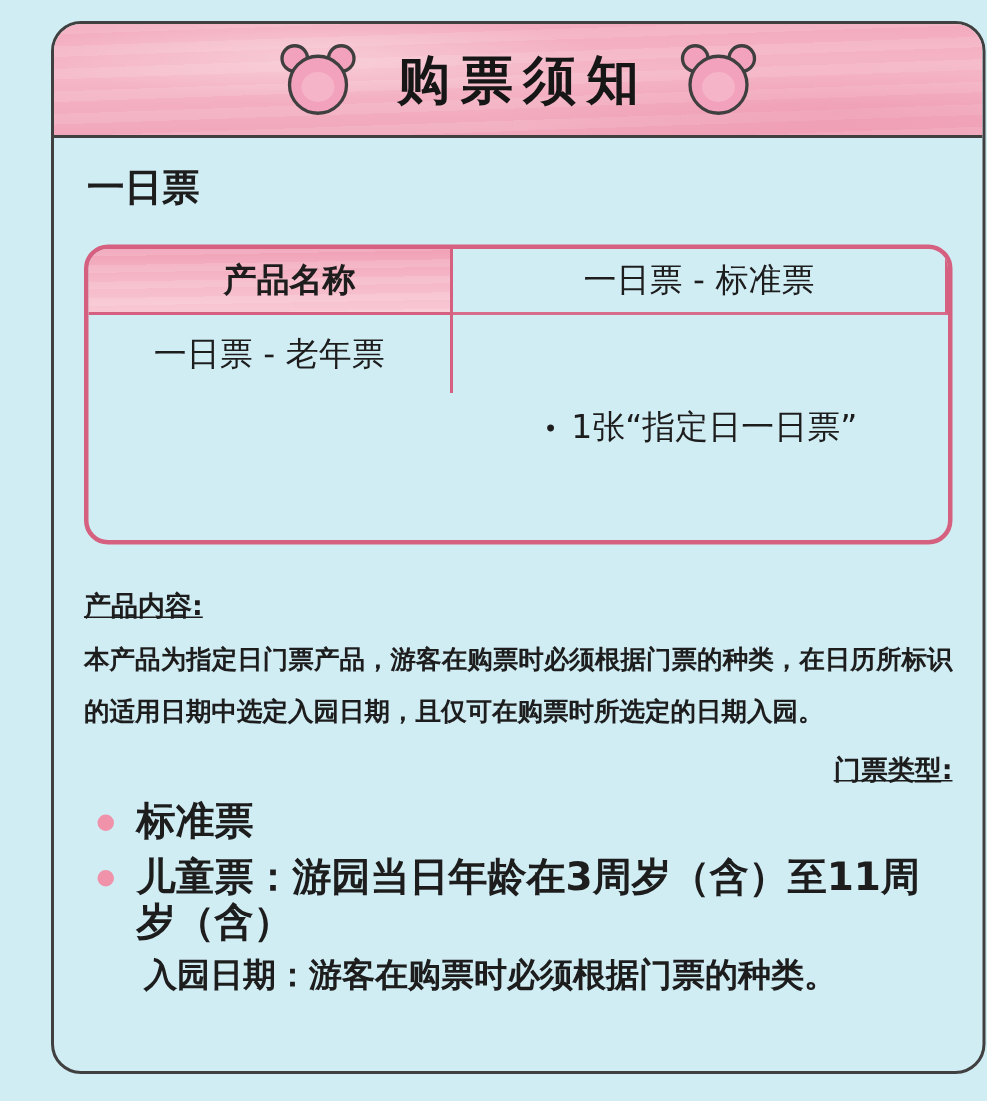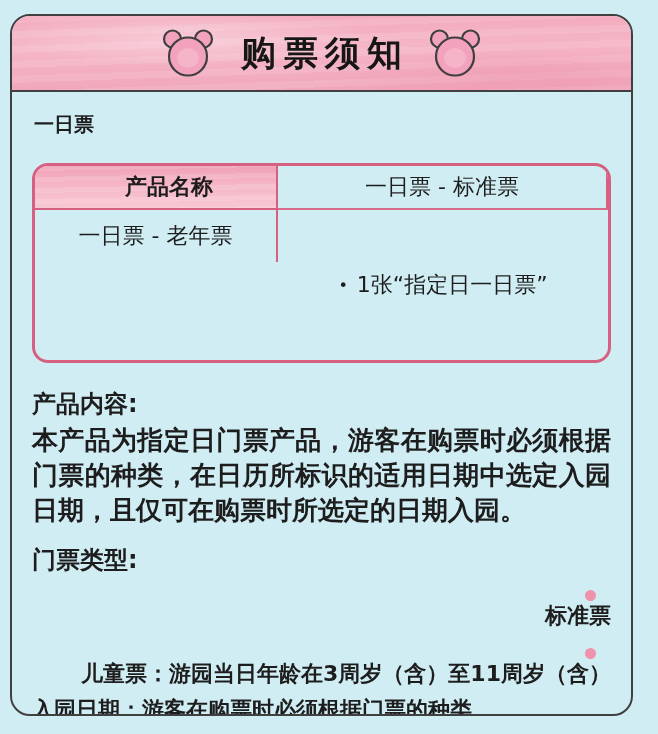--- a/index.html
+++ b/index.html
@@ -5,21 +5,21 @@
   html,body{margin:0;padding:0;}
   body{
     width:658px;height:734px;
     background:#d1edf4;
     font-family:"DejaVu Sans",sans-serif;
     color:#1d1d1d;
     position:relative;
     overflow:hidden;
   }
   .card{
-    position:absolute;left:10px;top:14px;
+    position:absolute;left:34px;top:14px;
     width:623px;height:702px;
     border:2.5px solid #404040;
     border-radius:20px;
     overflow:hidden;
     box-sizing:border-box;
   }
   .banner{
     height:74px;
     border-bottom:2.5px solid #404040;
     background:
@@ -28,21 +28,21 @@
       repeating-linear-gradient(178deg, rgba(255,255,255,.10) 0 7px, rgba(255,255,255,0) 7px 15px),
       linear-gradient(180deg,#f3abbe 0%,#f5b7c7 45%,#f1a7bb 100%);
     display:flex;align-items:center;justify-content:center;gap:26px;
   }
   .page-title{
     font-size:35px;font-weight:800;letter-spacing:7px;margin-right:-7px;
     color:#161616;
   }
   .mickey{flex:none;display:block;}
   .content{padding:0 20px;}
-  .h-day{margin:16px 0 0 2px;font-size:20px;line-height:33px;font-weight:800;}
+  .h-day{margin:16px 0 0 2px;font-size:25px;line-height:33px;font-weight:800;}
   .ptable{
     margin-top:22px;
     height:200px;
     border:3px solid #d5607f;
     border-radius:16px;
     box-sizing:border-box;
     overflow:hidden;
     display:grid;
     grid-template-columns:243px 1fr;
     grid-template-rows:44px 52px 53px 1fr;
@@ -57,29 +57,29 @@
       repeating-linear-gradient(179deg, rgba(255,255,255,.12) 0 5px, rgba(255,255,255,0) 5px 11px),
       linear-gradient(180deg,#f0a1b6 0%,#f5b6c6 45%,#f8c8d4 100%);
     border-bottom:2.5px solid #d5607f;
     font-weight:700;
     padding-left:27px;
   }
   .col-left{border-right:2.5px solid #d5607f;}
   .row-line{border-bottom:2.2px solid #d86d8b;}
   .merged{grid-column:2;grid-row:2/5;gap:9px;}
   .dot-bullet{font-size:16px;line-height:1;transform:translateY(1px);}
-  .sec-heading{margin-top:25px;font-size:24px;line-height:33px;font-weight:800;}
-  .sec-heading.type{margin-top:16px;}
-  .para{margin-top:2px;font-size:26px;line-height:35px;font-weight:600;text-align:justify;}
+  .sec-heading{margin-top:25px;font-size:18px;line-height:33px;font-weight:800;text-decoration:underline;}
+  .sec-heading.type{margin-top:4px;text-align:right;}
+  .para{margin-top:2px;font-size:17px;line-height:35px;font-weight:600;text-align:justify;}
   .bullet-list{margin-top:3px;}
-  .bullet-item{display:flex;align-items:flex-end;margin-top:7px;font-size:22px;font-weight:600;line-height:30px;flex-direction:column;}
+  .bullet-item{display:flex;align-items:flex-start;margin-top:7px;font-size:26px;font-weight:600;line-height:30px;}
   .bullet-item:first-child{margin-top:0;}
   .bullet-dot{width:11px;height:11px;border-radius:50%;background:#ef92aa;margin:10px 15px 0 9px;flex:none;}
   .entry-line{margin-top:6px;font-size:22px;line-height:30px;font-weight:700;}
-  .entry-line .lbl{font-weight:800;}
+  .entry-line .lbl{font-weight:800;margin-left:40px;}
 </style>
 </head>
 <body>
 
 <div class="card">
 
   <div class="banner">
     <svg class="mickey" width="54" height="50" viewBox="0 0 54 50">
       <circle cx="11.5" cy="11" r="8.5" fill="#f2a2bc" stroke="#3f3f3f" stroke-width="2.2"></circle>
       <circle cx="42.5" cy="11" r="8.5" fill="#f2a2bc" stroke="#3f3f3f" stroke-width="2.2"></circle>

